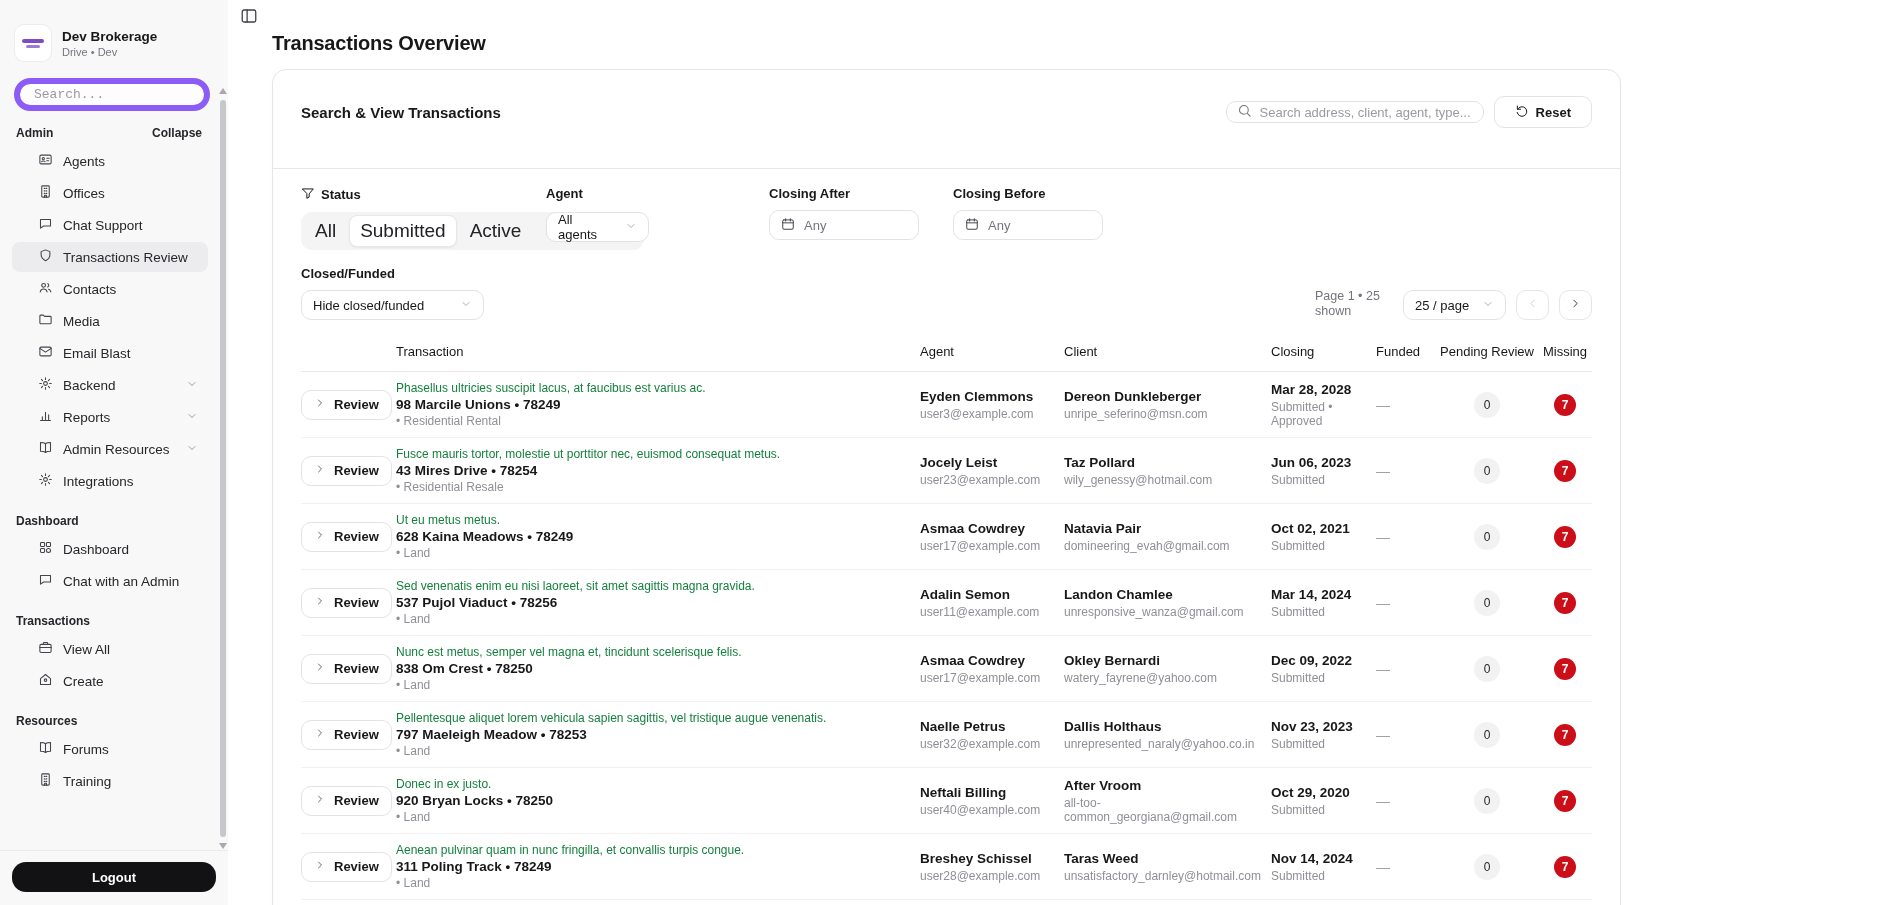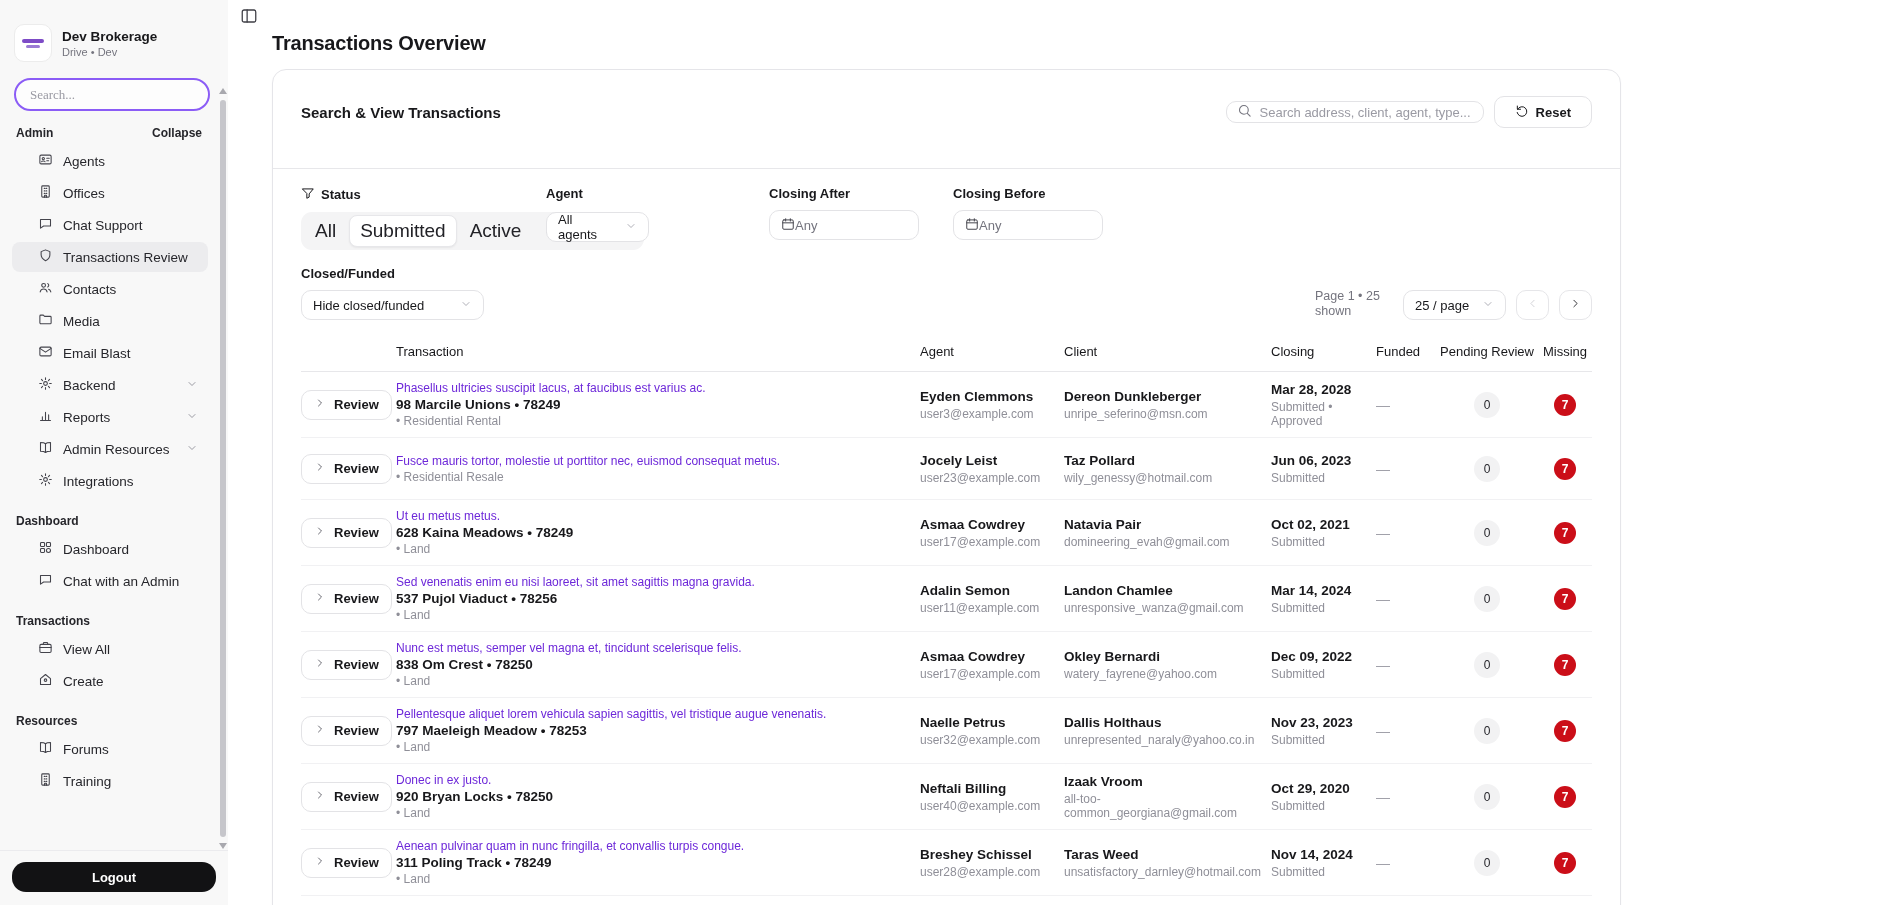--- a/index.html
+++ b/index.html
@@ -10,23 +10,23 @@
 
   
   .sidebar { position:relative; width:228px; height:100%; background:#f8f8f8; flex:0 0 228px; }
   .brand { display:flex; align-items:center; gap:10px; padding:24px 14px 8px 14px; }
   .logo { width:38px; height:38px; background:#fff; border:1px solid #ececec; border-radius:10px;
           display:flex; flex-direction:column; justify-content:center; align-items:center; gap:2px; }
   .logo i { display:block; width:22px; height:4px; border-radius:2px; background:#7d4bc6; }
   .logo i:last-child { width:14px; height:3px; background:#9b7bd4; }
   .brand-name { font-size:13.5px; font-weight:700; }
   .brand-sub { font-size:11px; color:#74747e; margin-top:2px; }
-  .side-search { display:block; width:196px; margin:8px 14px 0 14px; height:33px; border:2px solid #8b5cf6;
+  .side-search { display:block; width:196px; margin:8px 14px 0 14px; height:33px; border:6px solid #8b5cf6;
     border-radius:17px; background:#fdfdfd; padding:0 14px; font-size:13px; color:#18181b; outline:none;
-    font-family:Liberation Serif, serif; }
+    font-family:Liberation Mono, monospace; }
   .side-search::placeholder { color:#9a9aa3; }
   .nav { position:absolute; top:100px; bottom:52px; left:0; right:10px; overflow:hidden; padding-top:8px; }
   .sec-head { display:flex; justify-content:space-between; align-items:center; padding:0 16px; margin:18px 0 6px 0; }
   .sec-label { font-size:12px; font-weight:700; color:#26262b; }
   .sec-action { font-size:12px; font-weight:700; color:#26262b; cursor:pointer; }
   .nav-item { position:relative; display:flex; align-items:center; gap:10px; height:30px; margin:2px 10px 2px 12px;
     padding-left:26px; border-radius:8px; font-size:13.5px; color:#26262b; cursor:pointer; }
   .nav-item.active { background:#ececee; }
   .nav-item svg { flex:0 0 15px; stroke:#44444c; }
   .nav-item .chev { position:absolute; right:10px; }
@@ -62,42 +62,42 @@
 
   .filters { display:flex; margin-top:17px; }
   .fcol1 { width:245px; } .fcol2 { width:223px; } .fcol3 { width:184px; } .fcol4 { width:160px; }
   .flabel { display:flex; align-items:center; gap:6px; font-size:13px; font-weight:700; margin-bottom:9px; }
   .segmented { display:inline-flex; align-items:center; background:#f4f4f5; border-radius:11px; padding:3px; gap:2px; }
   .seg-opt { font-size:19px; font-weight:400; padding:5px 11px; border-radius:8px; color:#222227; cursor:pointer; white-space:nowrap; }
   .seg-opt.selected { background:#fff; border:1px solid #e7e7ea; box-shadow:0 1px 2px rgba(0,0,0,0.06); padding:4px 10px; }
   .select { display:inline-flex; align-items:center; justify-content:space-between; gap:10px; height:30px;
     border:1px solid #e3e3e6; border-radius:10px; background:#fff; padding:0 11px; font-size:13px; cursor:pointer; }
   .select .chev svg { stroke:#a1a1aa; }
-  .date-input { display:inline-flex; align-items:center; width:150px; height:30px; border:1px solid #e3e3e6;
+  .date-input { display:inline-flex; align-items:center; gap:9px; width:150px; height:30px; border:1px solid #e3e3e6;
     border-radius:10px; padding:0 11px; font-size:13px; color:#74747e; cursor:pointer; }
 
   .row2 { display:flex; justify-content:space-between; align-items:flex-end; margin-top:16px; }
   .pager { display:flex; align-items:flex-end; gap:10px; }
   .page-info { width:78px; font-size:12.5px; color:#74747e; line-height:1.22; padding-bottom:1px; }
   .pg-btn { width:33px; height:30px; border:1px solid #e6e6e9; border-radius:10px; background:#fff;
     display:flex; align-items:center; justify-content:center; cursor:pointer; }
   .pg-btn.disabled svg { stroke:#cfcfd4; }
   .pg-btn svg { stroke:#26262b; }
 
   
   .tbl { margin-top:24px; }
   .tbl-grid { display:grid; grid-template-columns:95px 524px 144px 207px 105px 62px 98px 58px; align-items:center; }
   .tbl-head { border-bottom:1px solid #e7e7ea; padding-bottom:12px; }
   .tbl-head div { font-size:13px; font-weight:400; }
   .th-center { text-align:center; }
   .trow { border-bottom:1px solid #f1f1f3; padding:9px 0; min-height:62px; }
   .review-btn { display:inline-flex; align-items:center; gap:8px; height:30px; padding:0 12px; border:1px solid #e3e3e6;
     border-radius:10px; background:#fff; font-size:13px; font-weight:700; font-family:inherit; cursor:pointer; color:#18181b; }
   .review-btn svg { stroke:#52525b; }
-  .t-desc { font-size:12px; color:#6d28d9; }
+  .t-desc { font-size:12px; color:#15803d; }
   .t-addr { font-size:13.5px; font-weight:700; margin-top:2px; }
   .t-type { font-size:12px; color:#8f8f98; margin-top:2px; }
   .p-name { font-size:13.5px; font-weight:700; }
   .p-email { font-size:12px; color:#8f8f98; margin-top:3px; }
   .c-date { font-size:13.5px; font-weight:700; }
   .c-status { font-size:12px; color:#8f8f98; margin-top:3px; }
   .dash { color:#a1a1aa; font-size:14px; }
   .badge-cell { display:flex; justify-content:center; }
   .pending-badge { width:26px; height:26px; border-radius:50%; background:#f2f2f3; display:flex; align-items:center;
     justify-content:center; font-size:12px; color:#26262b; }
@@ -468,20 +468,21 @@
     <div>
       <button class="review-btn">
         <span><svg width="12" height="12" viewBox="0 0 24 24">
                       <path d="M9 6l6 6-6 6"></path>
                     </svg></span>
         <span>Review</span>
       </button>
     </div>
     <div>
       <div class="t-desc">Fusce mauris tortor, molestie ut porttitor nec, euismod consequat metus.</div>
+      <div class="t-addr">43 Mires Drive • 78254</div>
       <div class="t-type">• Residential Resale</div>
     </div>
     <div>
       <div class="p-name">Jocely Leist</div>
       <div class="p-email">user23@example.com</div>
     </div>
     <div>
       <div class="p-name">Taz Pollard</div>
       <div class="p-email">wily_genessy@hotmail.com</div>
     </div>
@@ -650,21 +651,21 @@
     <div>
       <div class="t-desc">Donec in ex justo.</div>
       <div class="t-addr">920 Bryan Locks • 78250</div>
       <div class="t-type">• Land</div>
     </div>
     <div>
       <div class="p-name">Neftali Billing</div>
       <div class="p-email">user40@example.com</div>
     </div>
     <div>
-      <div class="p-name">Izaak Vroom</div>
+      <div class="p-name">After Vroom</div>
       <div class="p-email">all-too-common_georgiana@gmail.com</div>
     </div>
     <div>
       <div class="c-date">Oct 29, 2020</div>
       <div class="c-status">Submitted</div>
     </div>
     <div class="dash">—</div>
     <div class="badge-cell">
                 <span class="pending-badge">0</span>
               </div>

